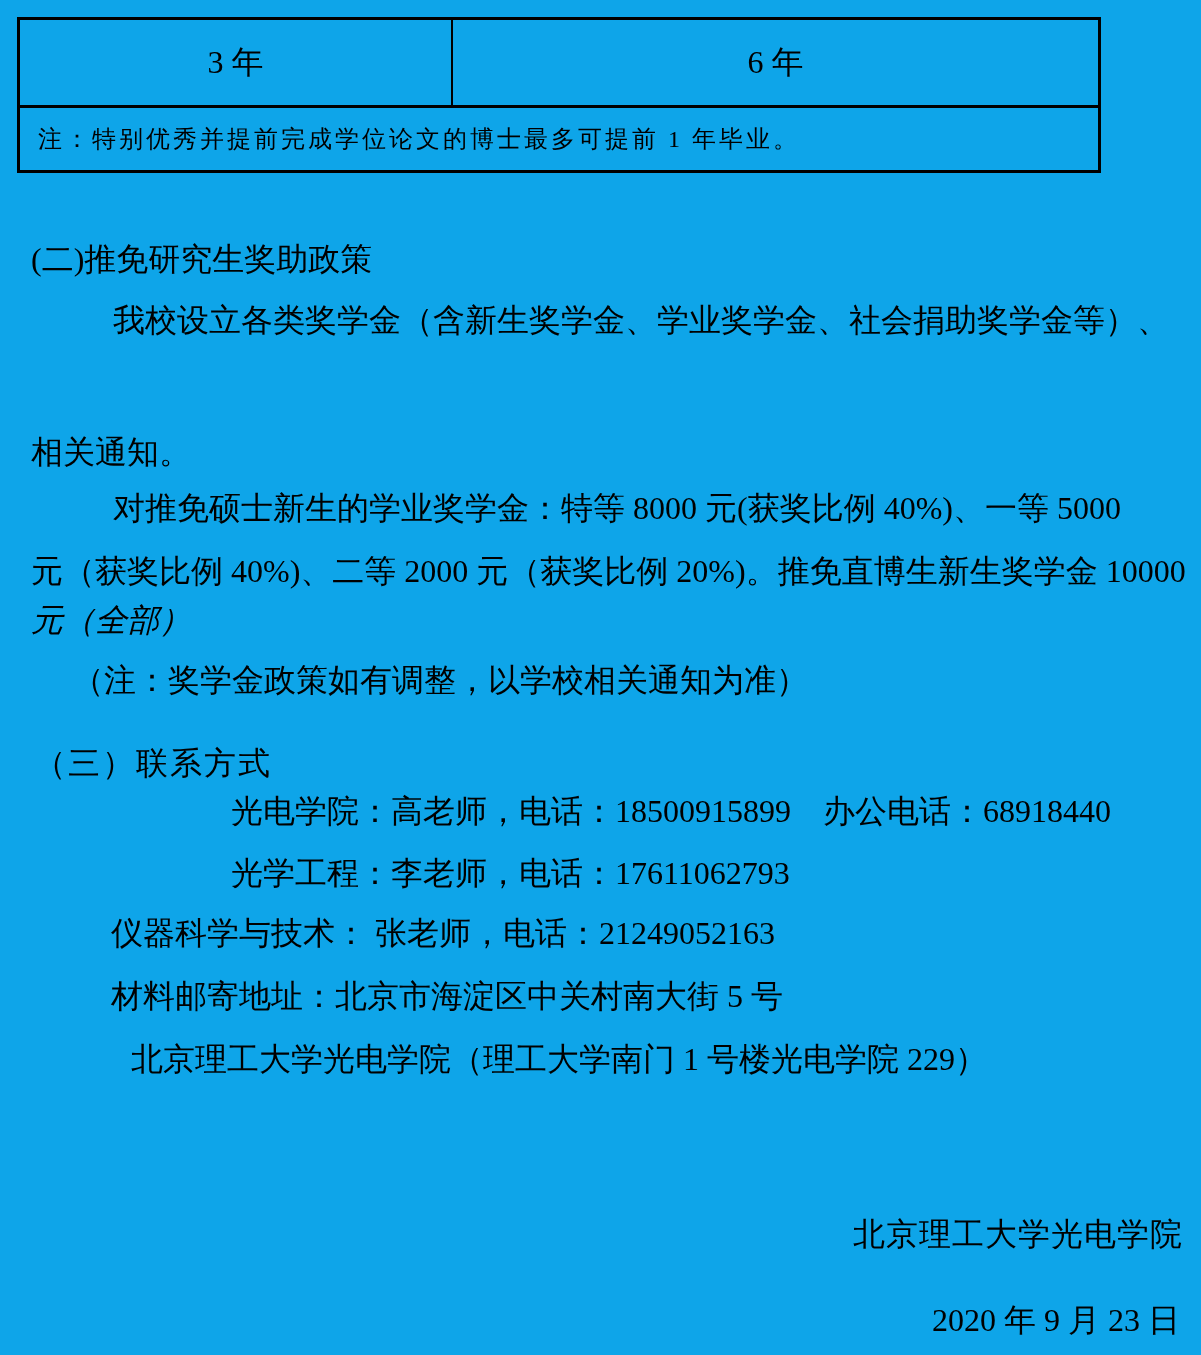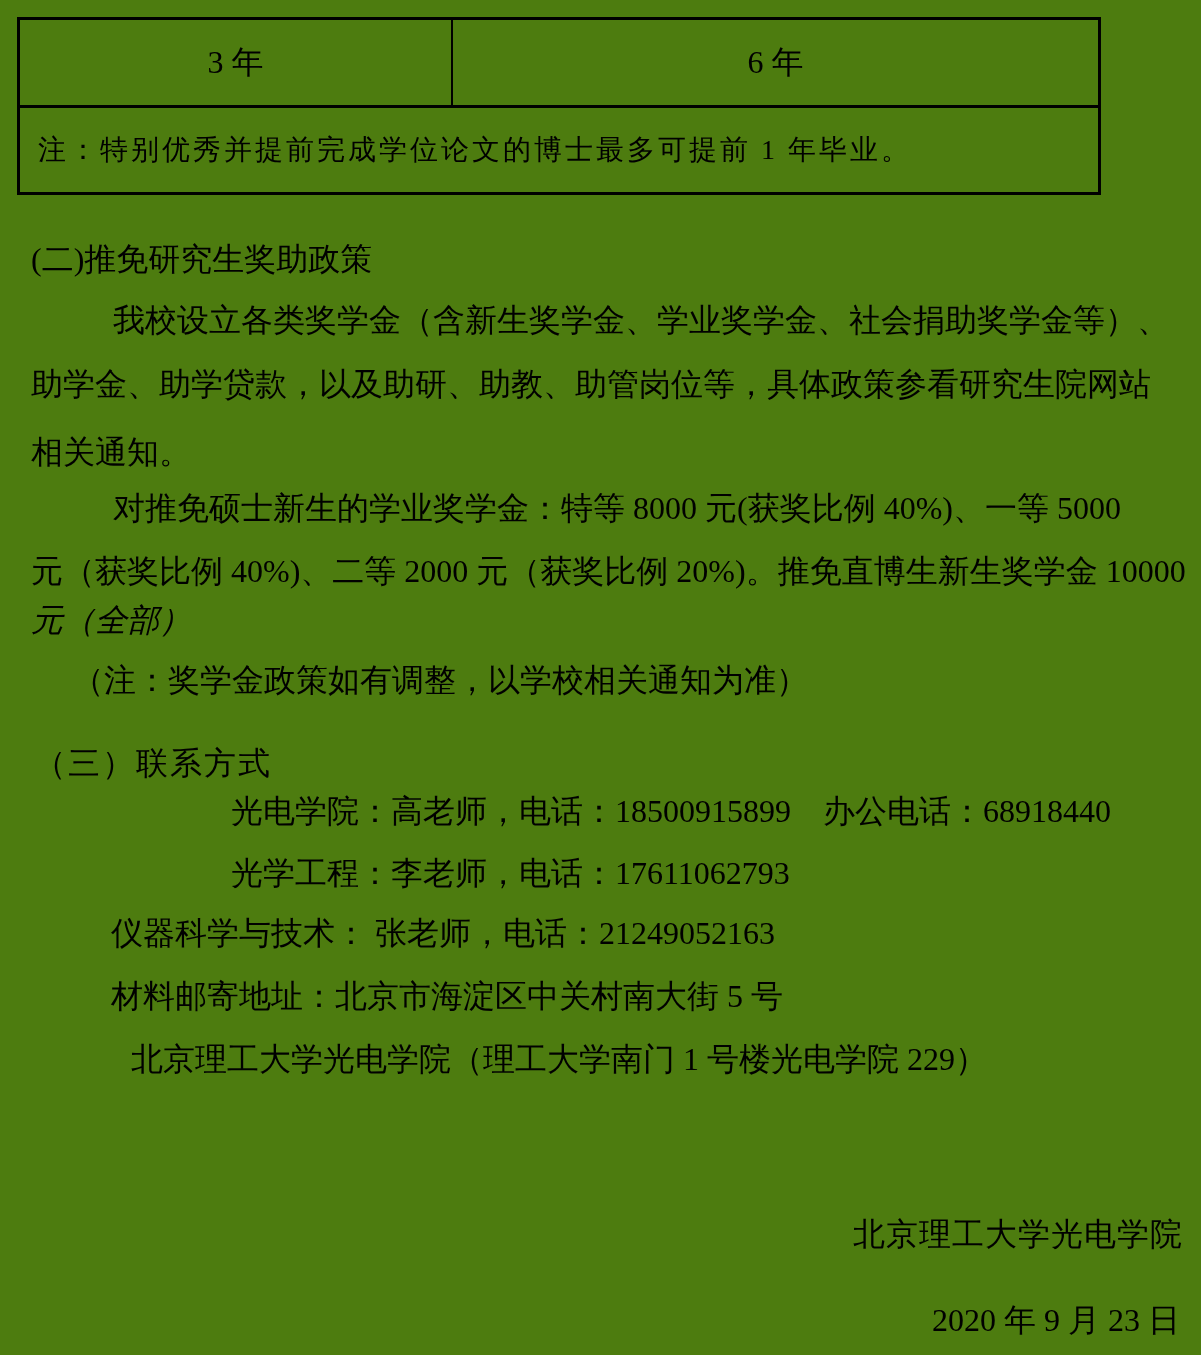--- a/index.html
+++ b/index.html
@@ -5,21 +5,21 @@
   html, body {
     margin: 0;
     padding: 0;
     background: #e8e8e8;
   }
   .page {
     position: relative;
     width: 1201px;
     height: 1355px;
     margin: 0 auto;
-    background: #4d7c0f;
+    background: #0ea5e9;
     overflow: hidden;
     font-family: "Liberation Serif", "DejaVu Serif", serif;
     color: #000000;
   }
 
   
   .doc-table {
     position: absolute;
     left: 17px;
     top: 17px;
@@ -43,23 +43,23 @@
     width: 431px;
     border-right: 2px solid #000000;
   }
   .doc-table .cell-right {
     flex: 1;
     border-radius: 11px;
   }
   .doc-table .row-note {
     display: flex;
     align-items: center;
-    height: 84px;
+    height: 62px;
     padding-left: 18px;
-    font-size: 28px;
+    font-size: 24px;
     letter-spacing: 3px;
     white-space: pre;
   }
 
   
   .line {
     position: absolute;
     font-size: 32px;
     line-height: 40px;
     white-space: pre;
@@ -92,21 +92,20 @@
     <div class="row-durations">
       <div class="cell cell-left">3 年</div>
       <div class="cell cell-right">6 年</div>
     </div>
     <div class="row-note">注：特别优秀并提前完成学位论文的博士最多可提前 1 年毕业。</div>
   </div>
 
   <div class="line p1-l1">我校设立各类奖学金（含新生奖学金、学业奖学金、社会捐助奖学金等）、</div>
 
   <div class="line s2-heading">(二)推免研究生奖助政策</div>
-  <div class="line p1-l2">助学金、助学贷款，以及助研、助教、助管岗位等，具体政策参看研究生院网站</div>
   <div class="line p1-l3">相关通知。</div>
 
   <div class="line p2-l1">对推免硕士新生的学业奖学金：特等 8000 元(获奖比例 40%)、一等 5000</div>
   <div class="line p2-l2">元（获奖比例 40%)、二等 2000 元（获奖比例 20%)。推免直博生新生奖学金 10000</div>
   <div class="line p2-l3">元（全部）</div>
 
   <div class="line s3-heading">（三）联系方式</div>
 
   <div class="line p2-note">（注：奖学金政策如有调整，以学校相关通知为准）</div>
 

